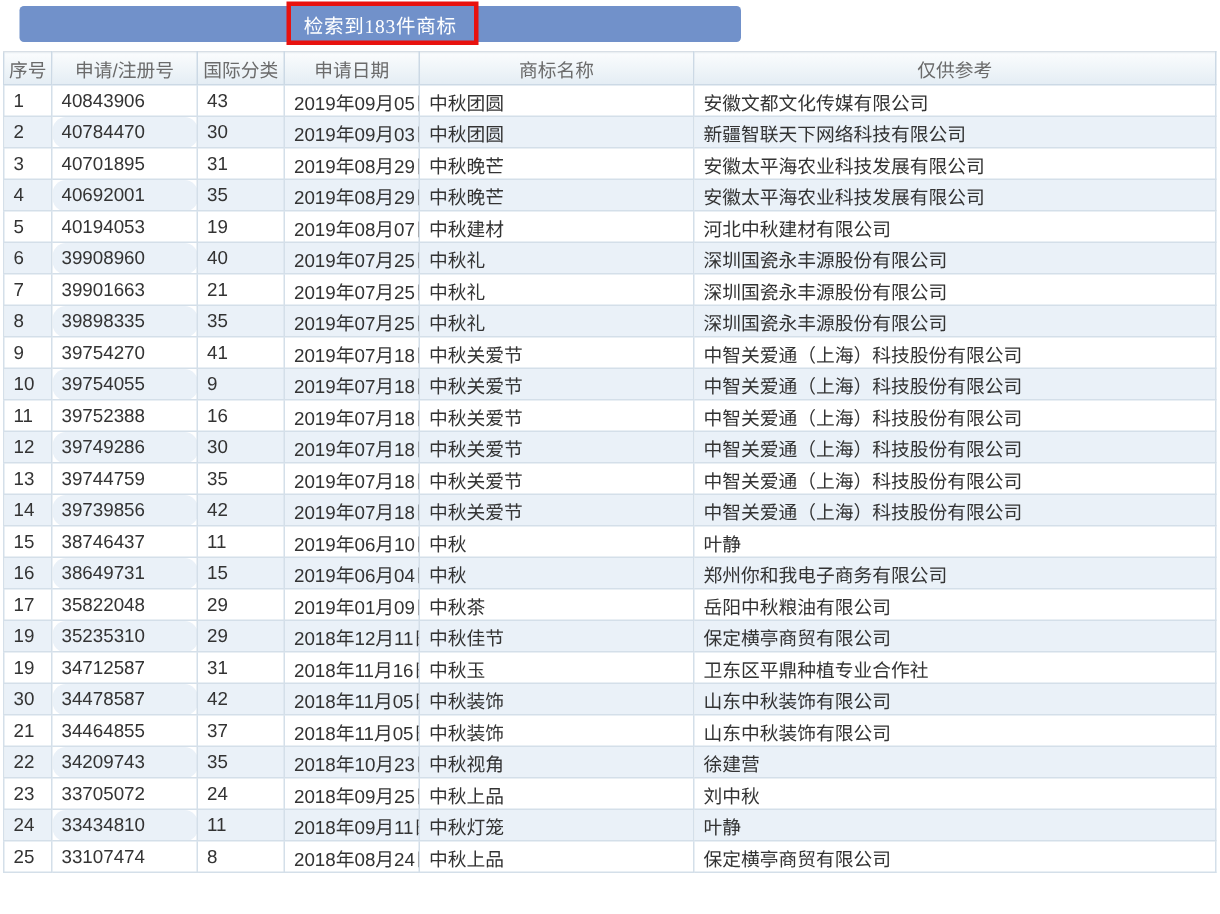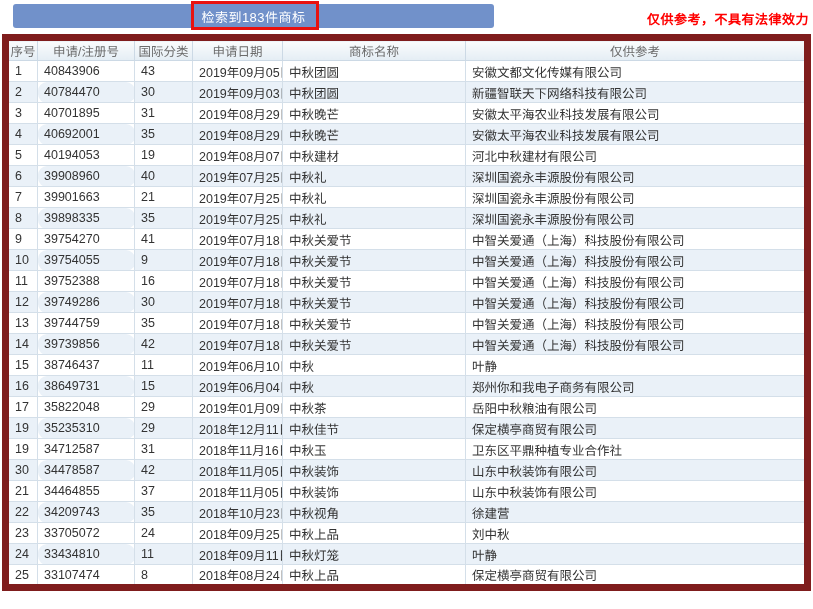--- a/index.html
+++ b/index.html
@@ -3,21 +3,21 @@
 <meta charset="utf-8">
 <style>
   * { margin:0; padding:0; box-sizing:border-box; }
   html,body { background:#ffffff; }
   body {
     width:813px; height:609px;
     font-family:"Liberation Sans","DejaVu Sans",sans-serif;
     overflow:hidden; position:relative;
   }
   
-  .topbar { position:relative; width:813px; height:33px; background:#ffffff; }
+  .topbar { position:relative; width:813px; height:33px; background:#ffffff;font-family:Liberation Serif, serif; }
   .result-banner {
     position:absolute; left:13px; top:4px;
     width:481px; height:24px;
     background:#7191ca;
     border-radius:3px;
     color:#ffffff; font-size:13px;
     display:flex; align-items:center; justify-content:center;
     letter-spacing:0.5px;
     cursor:pointer;
   }
@@ -53,31 +53,30 @@
   table.results td {
     height:21px;
     padding:0 0 0 6px;
     color:#333333;
     border:1px solid #d4dfe9;
     overflow:hidden; white-space:nowrap;
     vertical-align:middle;
   }
   table.results tbody tr:nth-child(even) td { background:#eaf1f8; }
   table.results tbody tr:nth-child(odd) td { background:#ffffff; }
-  table.results { border:7px solid #7f1d1d; }
+  table.results { border:1px solid #7f1d1d; }
   td.col-appnum { padding-left:12px;border-radius:9px; }
   td.col-appnum, td.col-mark { color:#3d7ec3; cursor:pointer; }
 </style>
 </head>
 <body>
 
 <div class="topbar">
   <div class="result-banner">检索到183件商标</div>
   <div class="annotation-box"></div>
-  <div class="disclaimer">仅供参考，不具有法律效力</div>
 </div>
 
 <table class="results">
   <colgroup>
     <col style="width:32px">
     <col style="width:97px">
     <col style="width:58px">
     <col style="width:90px">
     <col style="width:183px">
     <col>

